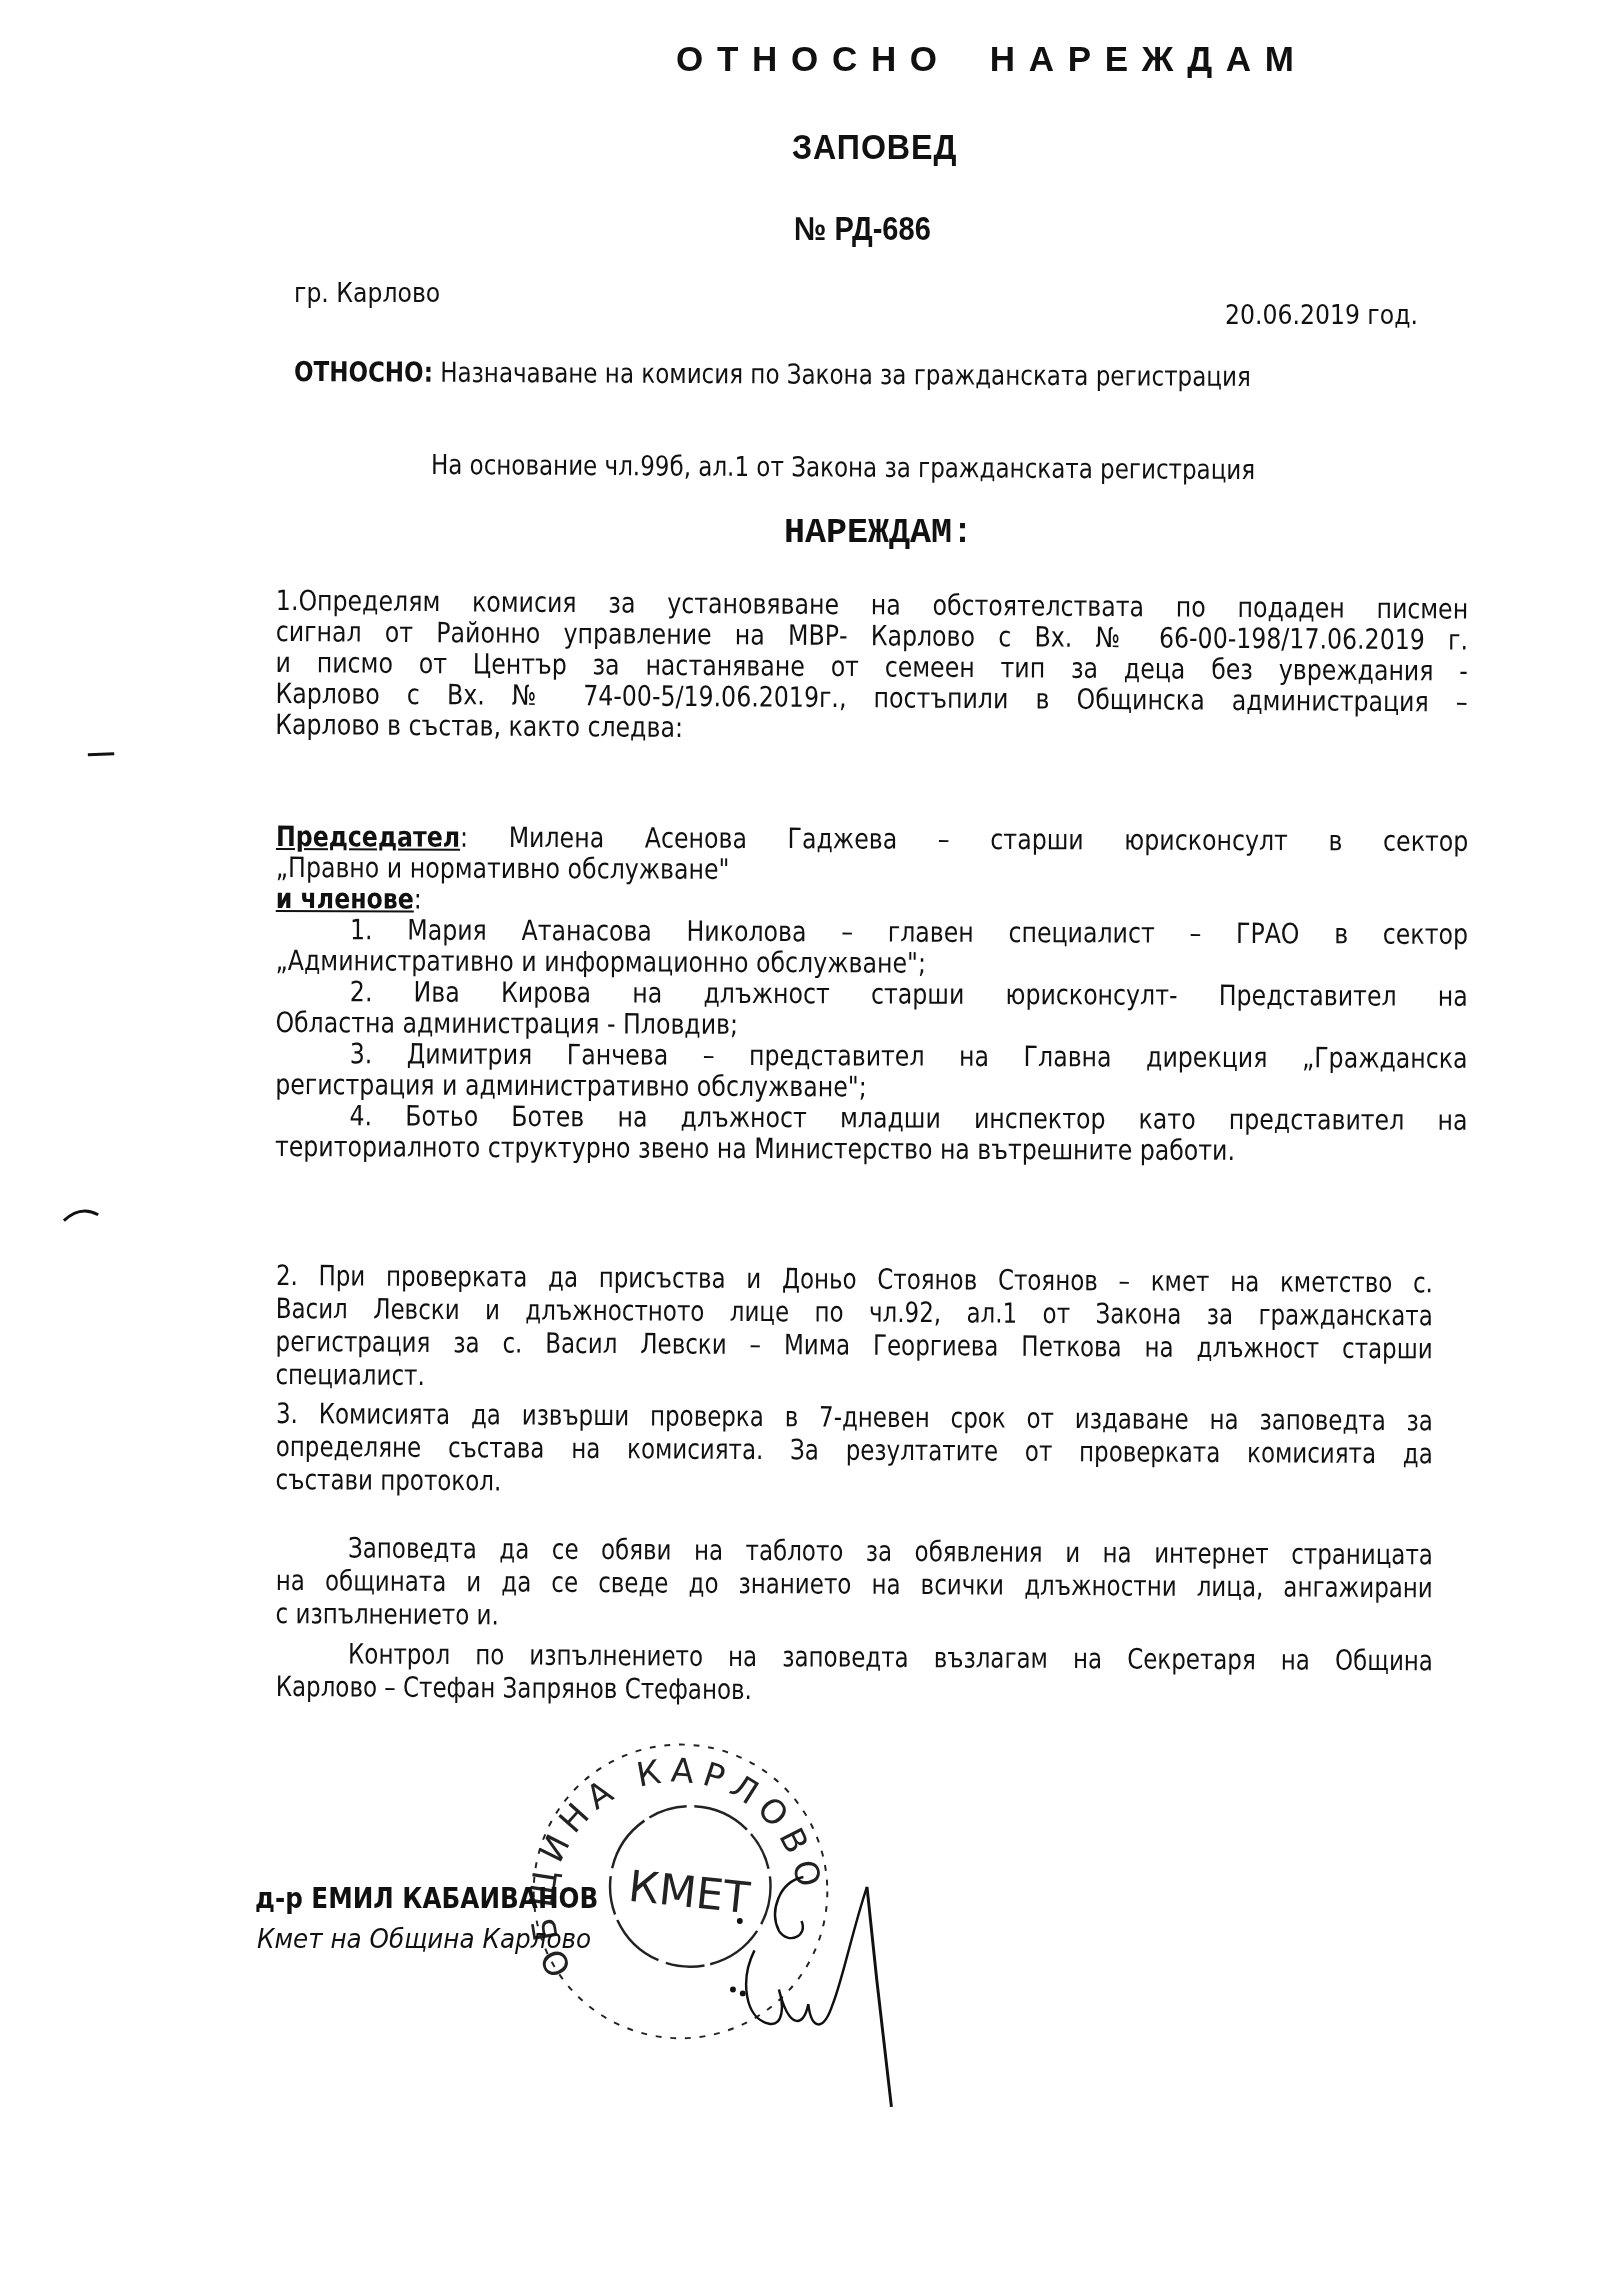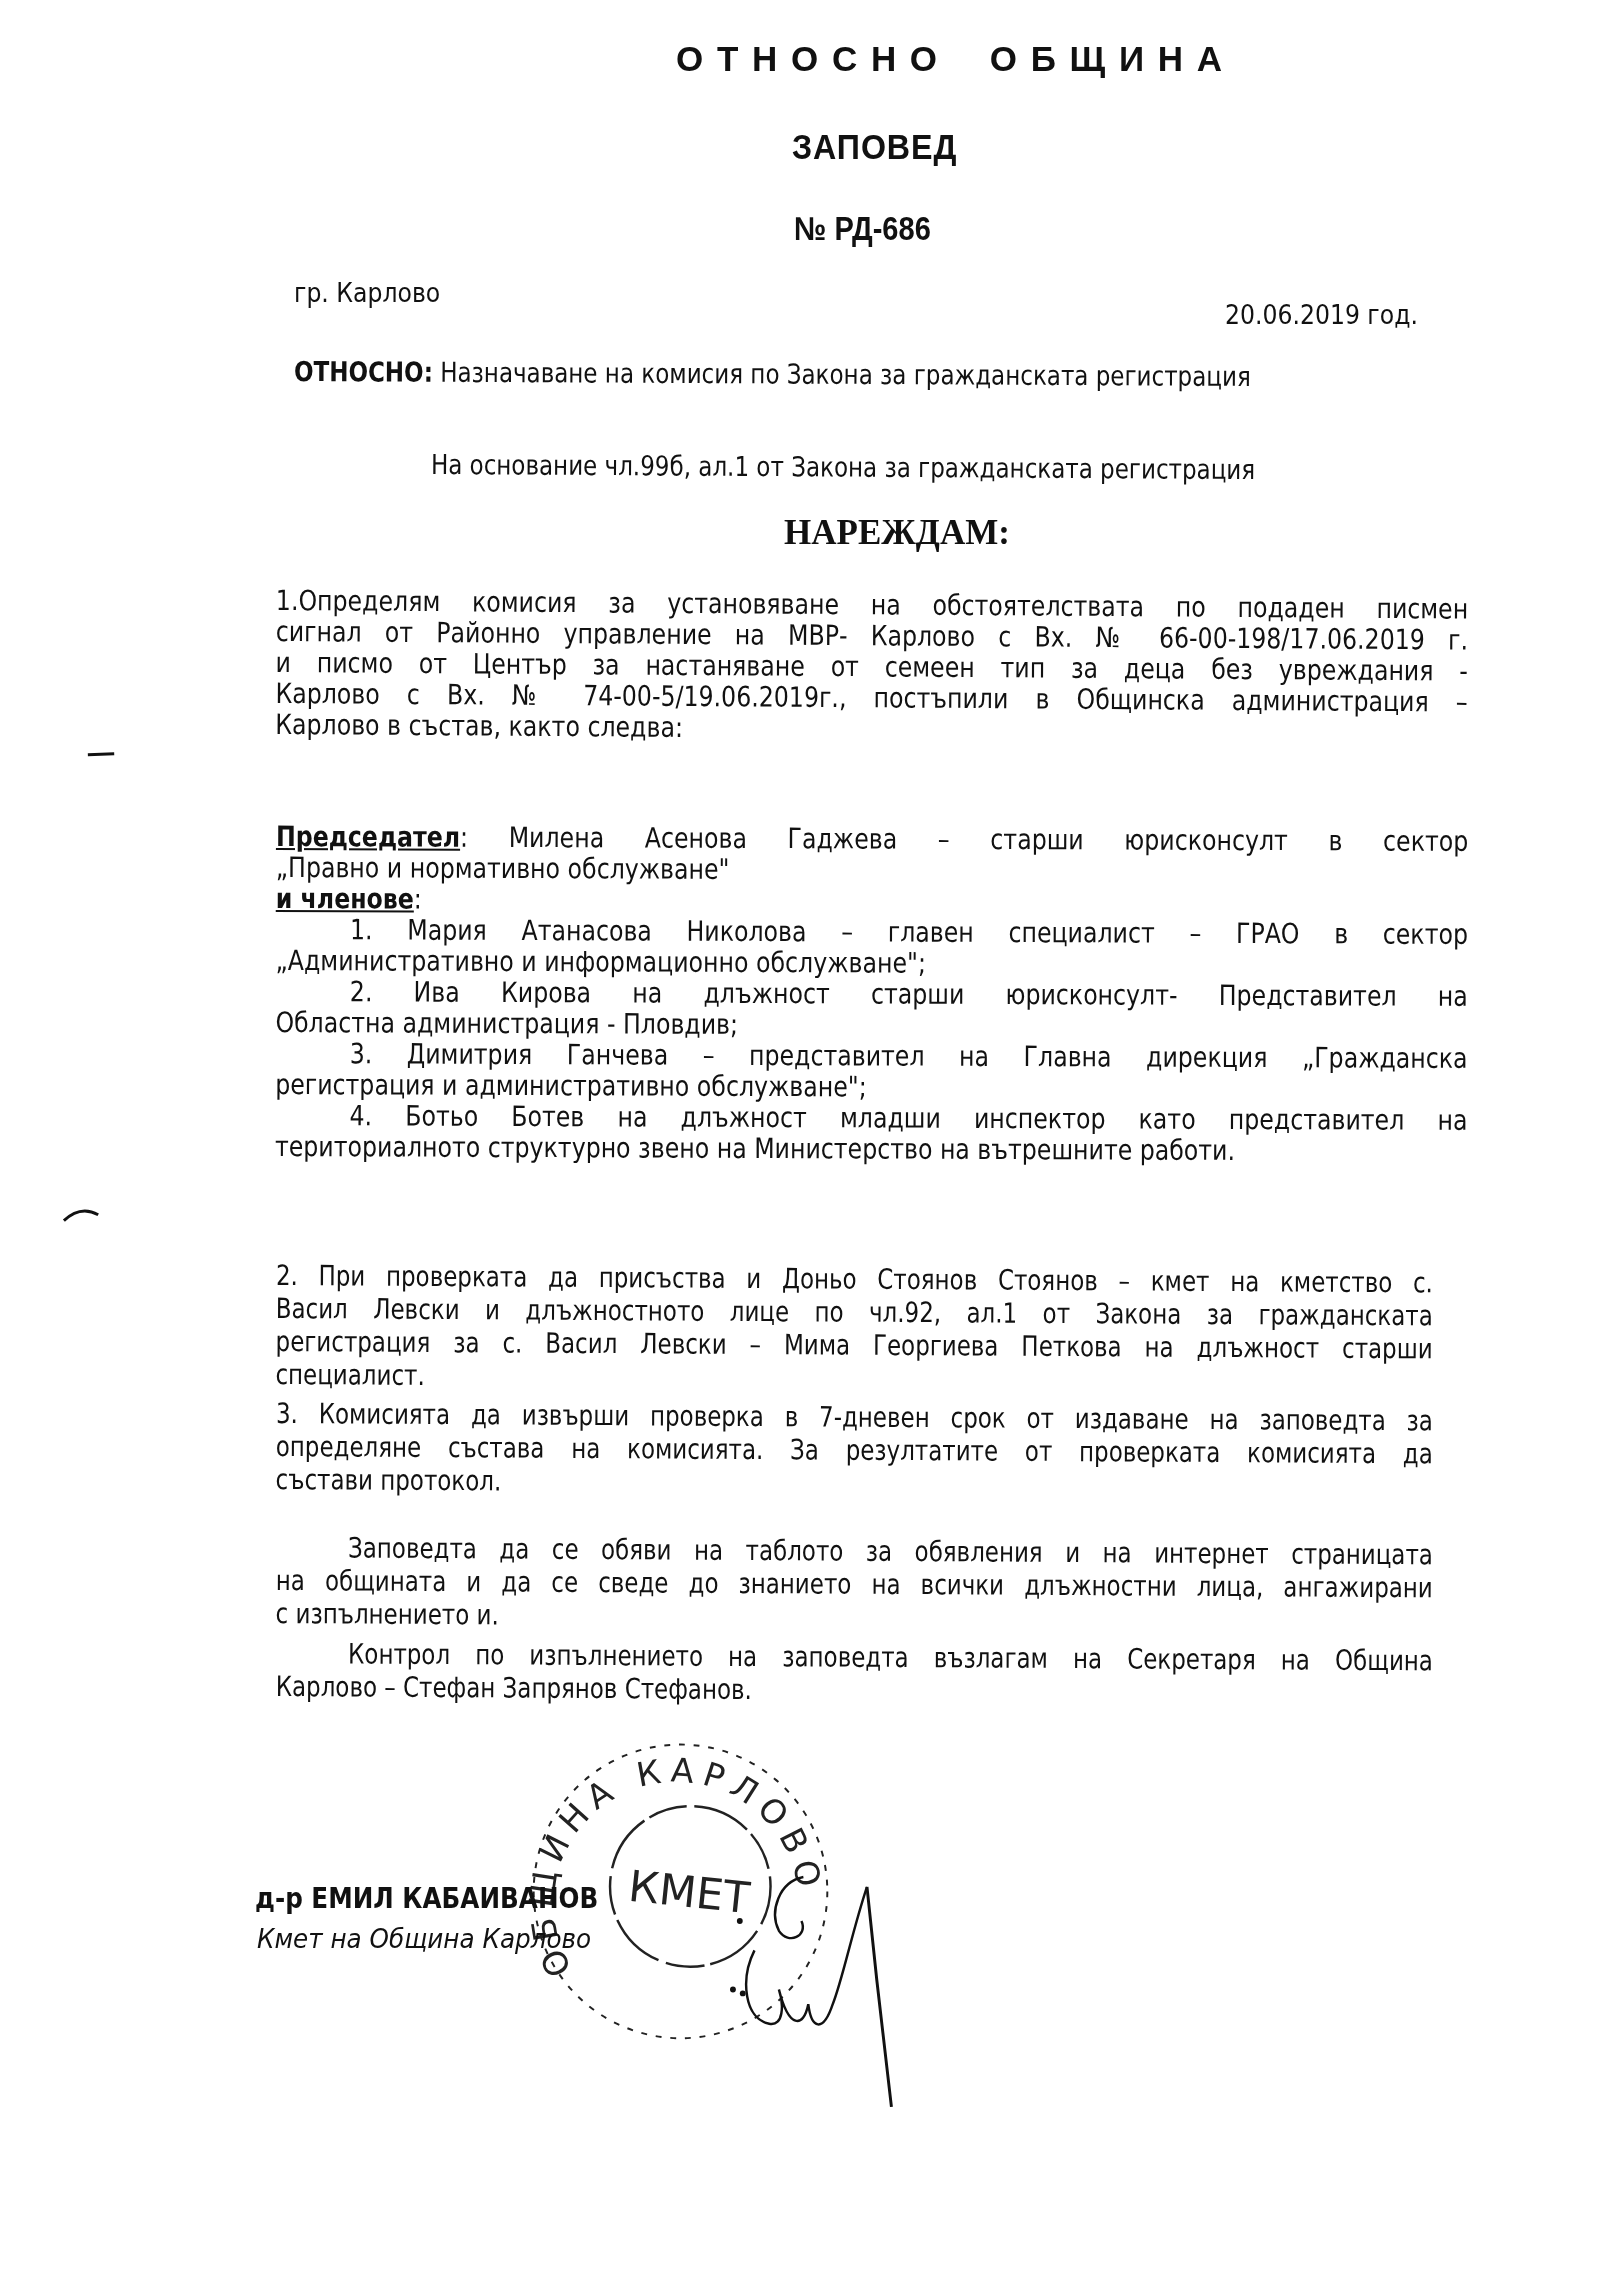--- a/index.html
+++ b/index.html
@@ -9,40 +9,40 @@
     .cond { font-family: "DejaVu Sans", sans-serif; transform-origin: left top; }
     .hdr-muni { left: 676px; top: 39px; font-family: "Liberation Sans", sans-serif; font-weight: bold; font-size: 35px; letter-spacing: 13.7px; }
     .hdr-muni .gap { display: inline-block; width: 39px; }
     .hdr-title { left: 792px; top: 127px; font-family: "Liberation Sans", sans-serif; font-weight: bold; font-size: 35px; letter-spacing: 1px; transform: scaleX(0.92); transform-origin: left top; }
     .hdr-num { left: 794px; top: 210px; font-family: "Liberation Sans", sans-serif; font-weight: bold; font-size: 33px; transform: scaleX(0.88); transform-origin: left top; }
     .place { left: 294px; top: 277px; font-size: 27.4px; transform: scaleX(0.86); }
     .date { left: 1225px; top: 299px; font-size: 27.4px; transform: scaleX(0.86); }
     .subject { left: 294px; top: 356px; font-size: 27.4px; transform: scaleX(0.84) rotate(0.25deg); }
     .subject b { font-weight: bold; }
     .basis { left: 431px; top: 449px; font-size: 27.4px; transform: scaleX(0.84) rotate(0.3deg); }
-    .order-head { left: 784px; top: 513px; font-family: Liberation Serif, serif; font-weight: bold; font-size: 35px; text-align: right; }
+    .order-head { left: 784px; top: 513px; font-family: Liberation Mono, monospace; font-weight: bold; font-size: 35px; text-align: right; }
     .body-block { position: absolute; left: 276px; width: 1411px; font-family: "DejaVu Sans", sans-serif; font-size: 28px; line-height: 31px; transform: scaleX(0.845); transform-origin: left top; }
     .body-block .ln { display: block; text-align: justify; text-align-last: justify; white-space: nowrap; }
     .body-block .ln.last { text-align-last: left; }
     .body-block .ind { padding-left: 88px; }
     .rot { transform: scaleX(0.845) rotate(0.35deg); }
     .ul-bold { font-weight: bold; text-decoration: underline; }
     .stamp { position: absolute; left: 519px; top: 1725px; width: 323px; height: 323px; }
     .sig-name { left: 255px; top: 1882px; font-family: "DejaVu Sans", sans-serif; font-weight: bold; font-size: 28px; transform: scaleX(0.88); transform-origin: left top; }
     .sig-title { left: 257px; top: 1923px; font-family: "DejaVu Sans", sans-serif; font-style: italic; font-size: 27.4px; transform: scaleX(0.9); transform-origin: left top; }
     .signature { position: absolute; left: 686px; top: 1784px; width: 225px; height: 323px; }
     .mark { position: absolute; }
   </style>
 </head>
 <body>
 
 <div class="page">
 
   <div class="abs hdr-muni">
-    <span>ОТНОСНО</span><span class="gap"></span><span>ОБЩИНА</span>
+    <span>ОТНОСНО</span><span class="gap"></span><span>НАРЕЖДАМ</span>
   </div>
   <div class="abs hdr-title">ЗАПОВЕД</div>
   <div class="abs hdr-num">№ РД-686</div>
 
   <div class="abs cond place">гр. Карлово</div>
   <div class="abs cond date">20.06.2019 год.</div>
 
   <div class="abs cond subject">
     <b>ОТНОСНО:</b><span> Назначаване на комисия по Закона за гражданската регистрация</span>
   </div>

